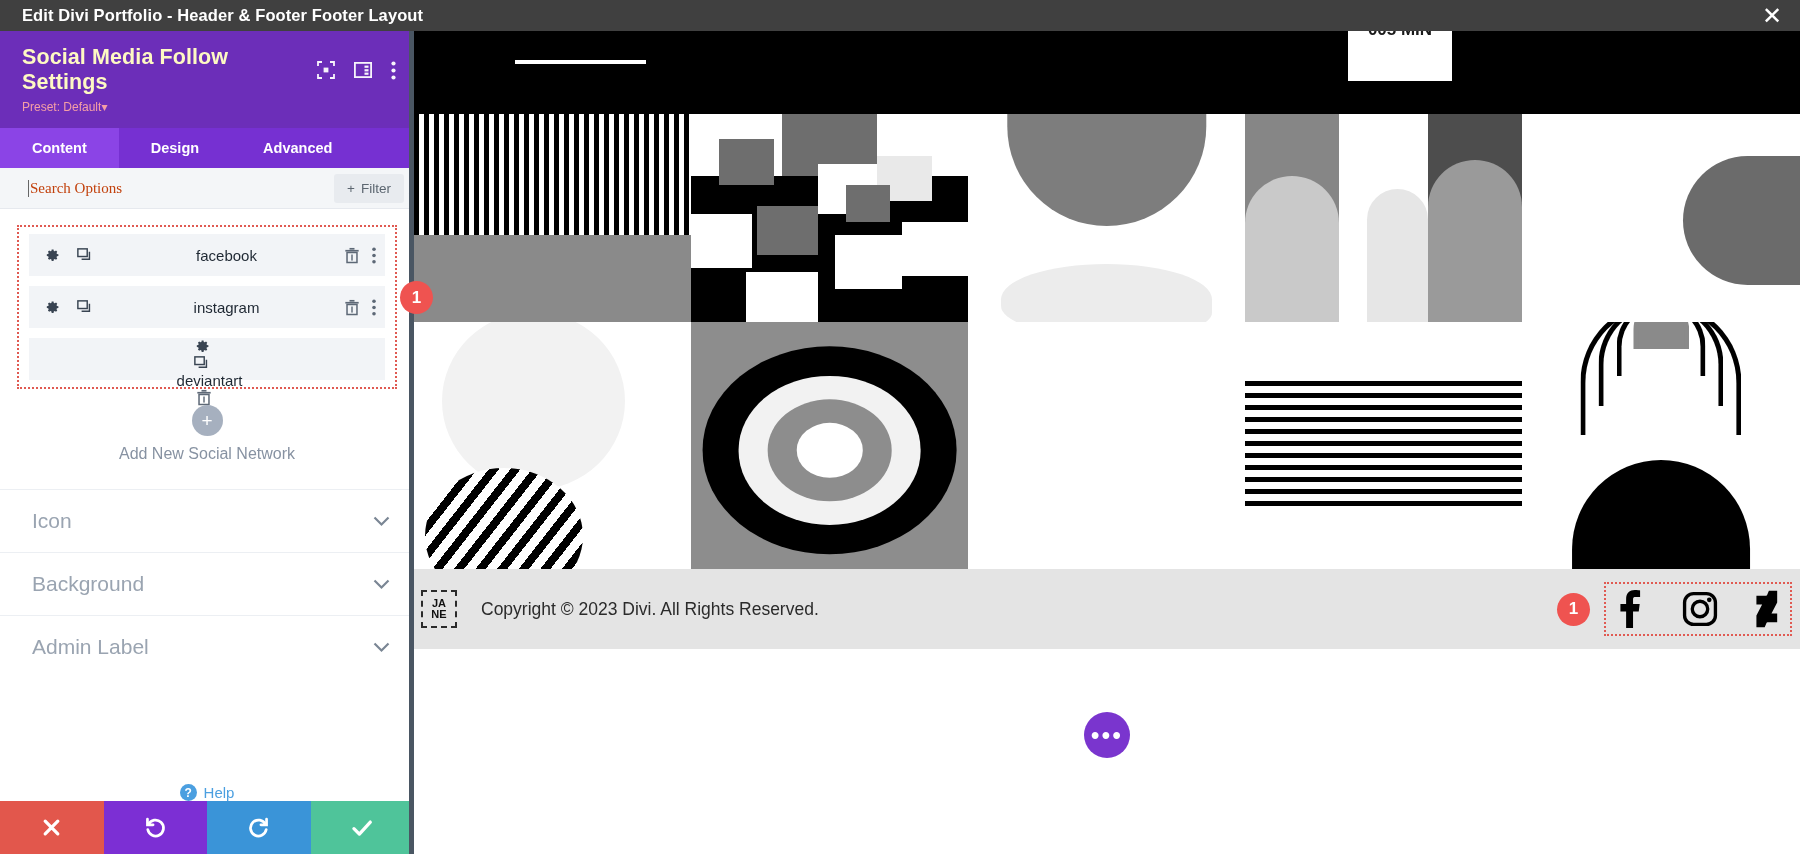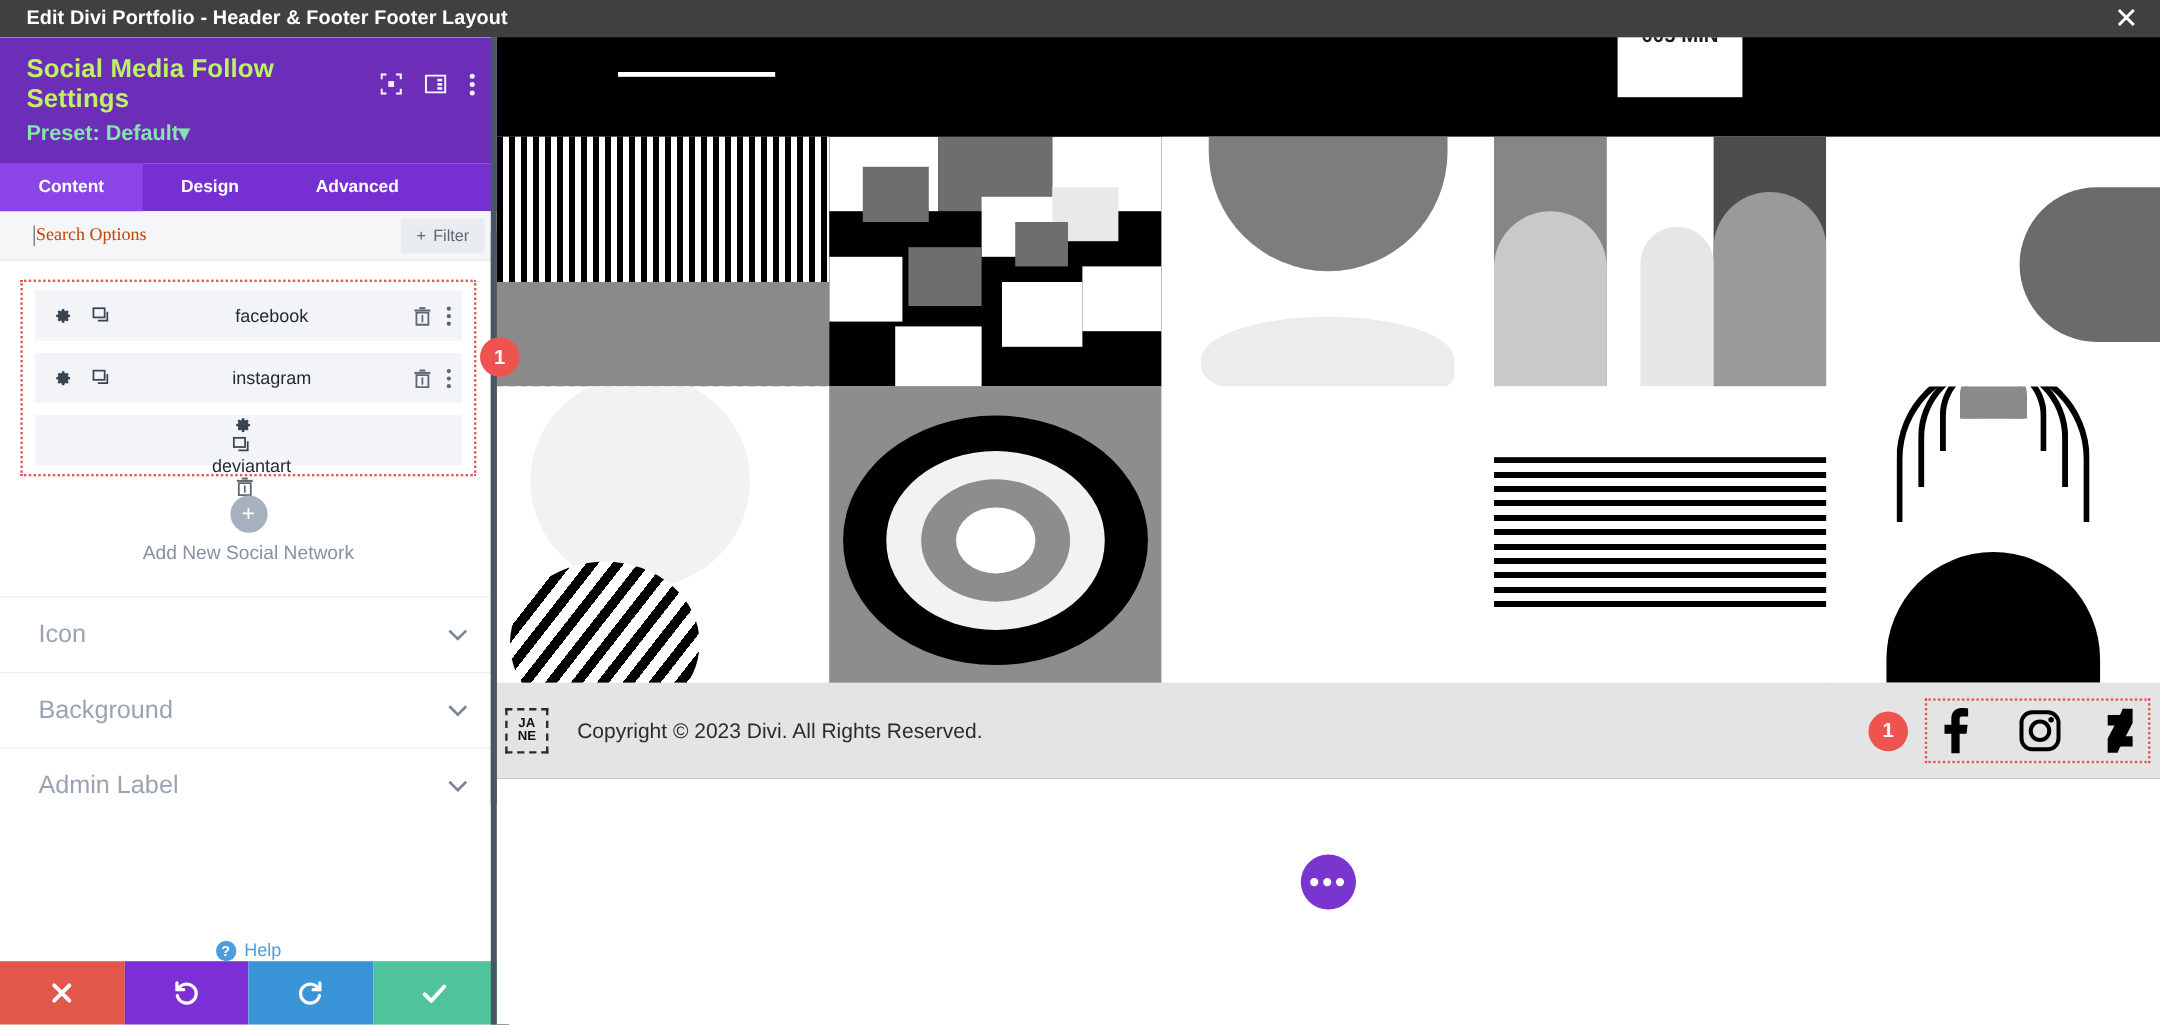--- a/index.html
+++ b/index.html
@@ -193,26 +193,26 @@
   }
 
   
   .panel{
     position:absolute; left:0; top:31px; width:414px; height:823px;
     background:#fff; overflow:hidden;
   }
   .panel-head{ background:#6C2EB9; padding:14px 18px 14px 22px; }
   .panel-head .row1{ display:flex; align-items:center; }
   .panel-head h1{
-    color:#bef264; font-size:21.5px; font-weight:bold; letter-spacing:.1px;
+    color:#fef9c3; font-size:21.5px; font-weight:bold; letter-spacing:.1px;
   }
   .head-icons{ margin-left:auto; display:flex; align-items:center; gap:19px; }
   .head-icons .hi{ color:#fff; opacity:.95; display:flex; }
   .preset{
-    color:#86efac; font-size:18px; margin-top:5px; opacity:.95; font-weight:bold;
+    color:#fca5a5; font-size:12px; margin-top:5px; opacity:.95; font-weight:normal;
   }
 
   .tabs{ background:#7630D2; display:flex; height:40px; }
   .tab{
     flex:0 0 auto; padding:0 32px; display:flex; align-items:center;
     color:#fff; font-size:14.5px; font-weight:bold; cursor:pointer;
   }
   .tab.active{ background:#8B44E6; }
 
   .searchrow{

